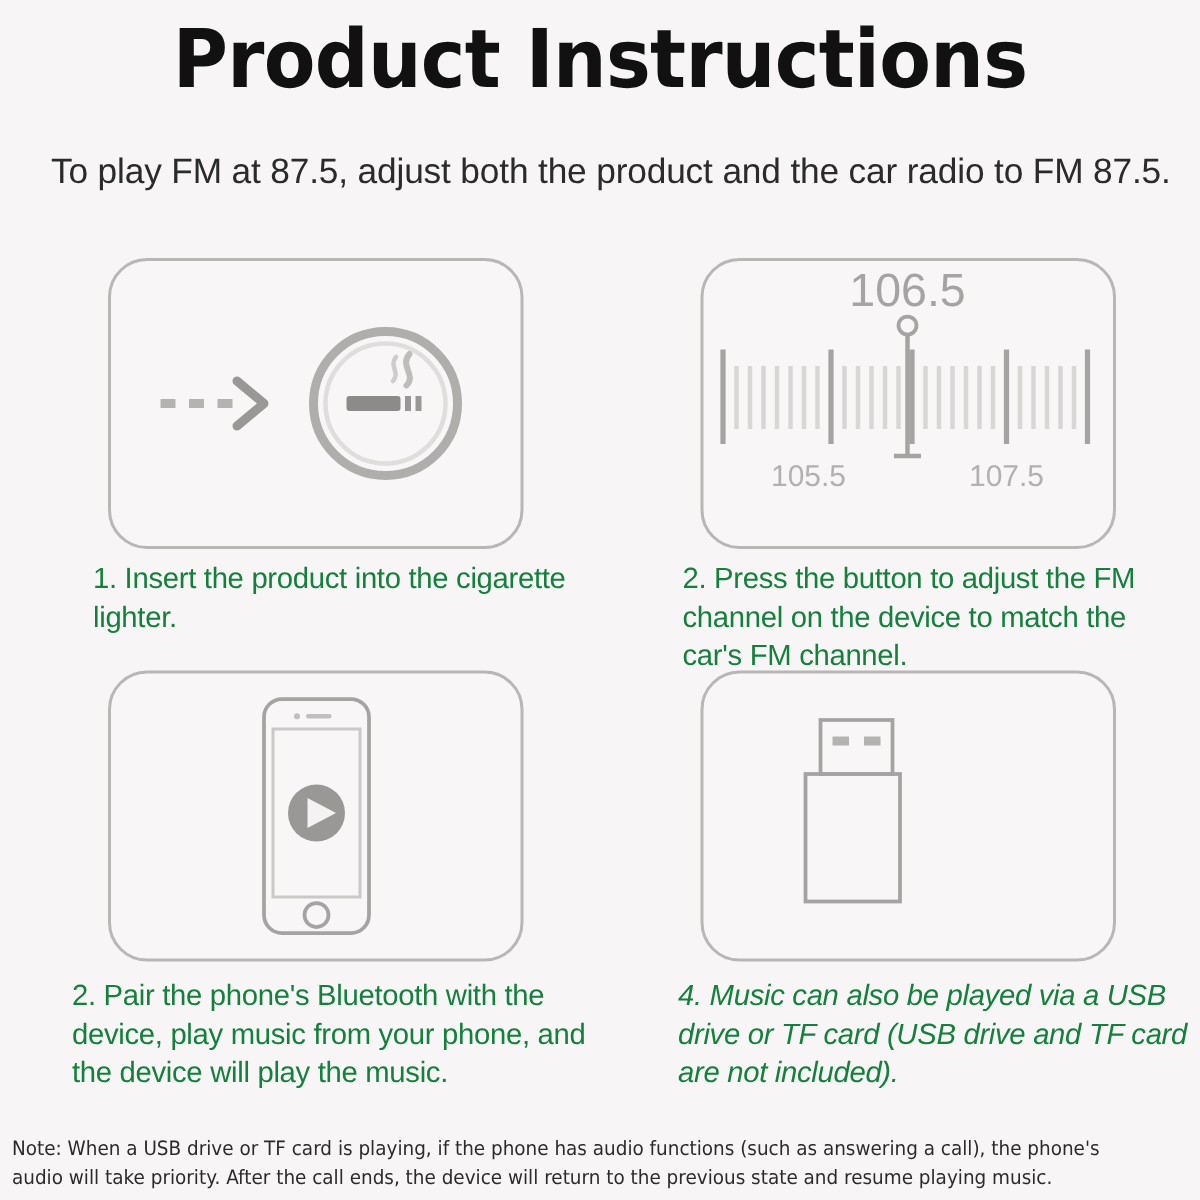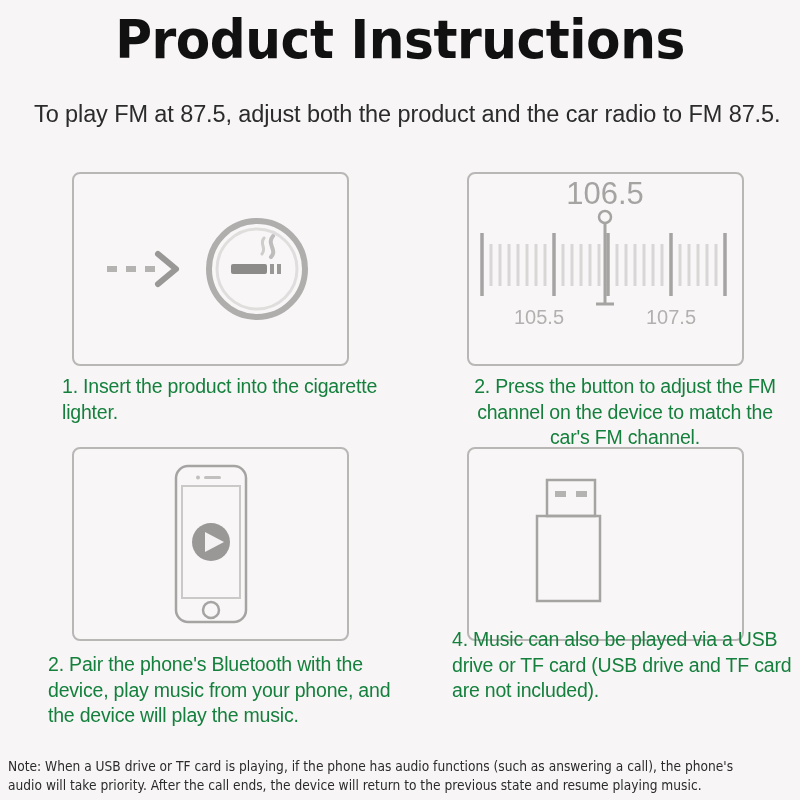--- a/index.html
+++ b/index.html
@@ -42,39 +42,39 @@
     color: #2b2b2b;
     letter-spacing: -0.1px;
     margin-left: 12px;
   }
 
   
   .panel {
     position: absolute;
     background: #f8f6f6;
     border: 2px solid #b9b6b6;
-    border-radius: 8px;
+    border-radius: 26px;
     box-sizing: border-box;
   }
   #panel-1 { left: 72px;  top: 172px; width: 277px; height: 194px; }
   #panel-2 { left: 467px; top: 172px; width: 277px; height: 194px; }
   #panel-3 { left: 72px;  top: 447px; width: 277px; height: 194px; }
   #panel-4 { left: 467px; top: 447px; width: 277px; height: 194px; }
 
   .caption {
     position: absolute;
     font-size: 19.5px;
     line-height: 25.5px;
     color: #15803d;
     letter-spacing: -0.2px;
   }
   #caption-1 { left: 62px;  top: 374px; width: 330px; }
-  #caption-2 { left: 455px; top: 374px; width: 340px; text-align: center; }
+  #caption-2 { left: 455px; top: 374px; width: 340px; }
   #caption-3 { left: 48px;  top: 652px; width: 360px; }
-  #caption-4 { left: 452px; top: 627px; width: 348px; }
+  #caption-4 { left: 452px; top: 652px; width: 348px; font-style: italic; }
 
   
   #footer-note {
     position: absolute;
     left: 8px;
     top: 757px;
     width: 788px;
     font-family: "DejaVu Sans", sans-serif;
     font-size: 13.2px;
     line-height: 19px;

